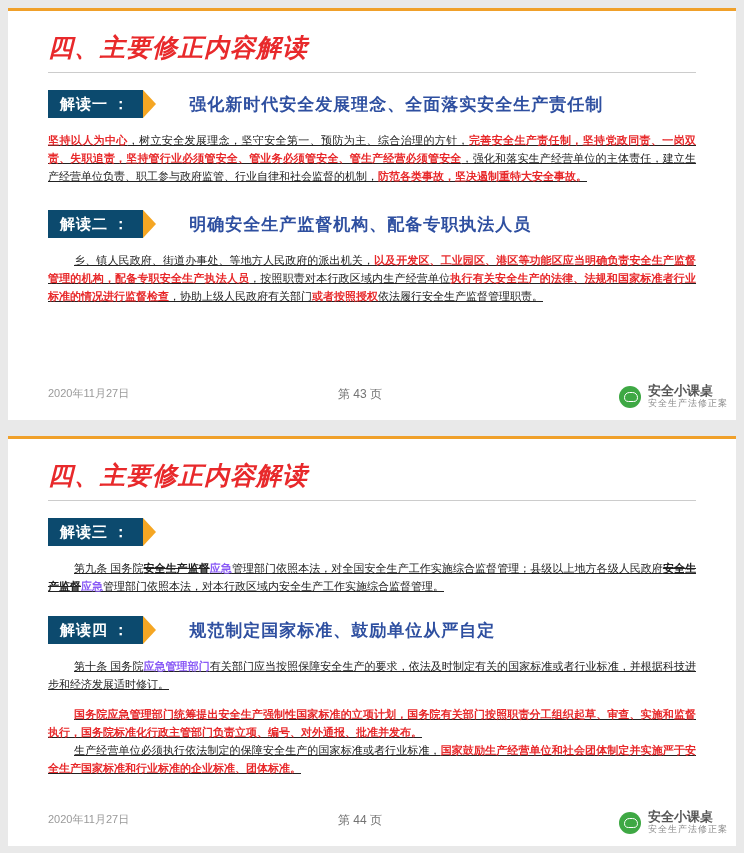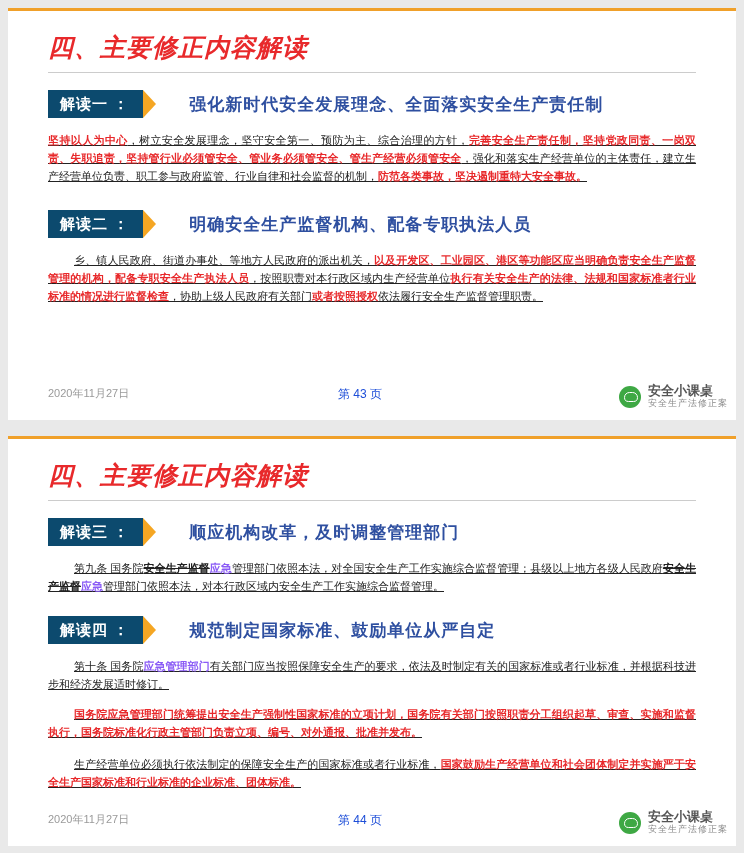--- a/index.html
+++ b/index.html
@@ -96,21 +96,21 @@
   .footer {
     position: absolute;
     bottom: 14px;
     left: 0;
     width: 100%;
     height: 24px;
     font-size: 11px;
     color: #9a9a9a;
   }
   .footer .date { position: absolute; left: 40px; top: 4px; }
-  .footer .pageno { position: absolute; left: 330px; top: 4px; color: #1d4ed8; font-size: 12px; }
+  .footer .pageno { position: absolute; left: 330px; top: 4px; color: #737373; font-size: 12px; }
 
   .watermark {
     position: absolute;
     right: 8px;
     bottom: 10px;
     display: flex;
     align-items: center;
   }
   .wm-logo {
     width: 22px; height: 22px;
@@ -164,31 +164,30 @@
       </span>
     </div>
   </div>
 
   <div class="slide slide-2">
     <div class="slide-title">四、主要修正内容解读</div>
     <div class="title-rule"></div>
 
     <div class="banner">
       <span class="banner-tag">解读三 ：</span>
-      <span class="banner-text">顺应机构改革，及时调整管理部门</span>
     </div>
     <div class="body-text" id="s1p0"><span class="ind"></span><span>第九条 国务院</span><span style="text-decoration: line-through; font-weight: bold;">安全生产监督</span><span class="orange">应急</span><span>管理部门依照本法，对全国安全生产工作实施综合监督管理；县级以上地方各级人民政府</span><span style="text-decoration: line-through; font-weight: bold;">安全生产监督</span><span class="orange">应急</span><span>管理部门依照本法，对本行政区域内安全生产工作实施综合监督管理。</span></div>
 
     <div class="banner" style="margin-top:20px">
       <span class="banner-tag">解读四 ：</span>
       <span class="banner-text">规范制定国家标准、鼓励单位从严自定</span>
     </div>
     <div class="body-text" id="s1p1"><span class="ind"></span><span>第十条 国务院</span><span class="orange">应急管理部门</span><span>有关部门应当按照保障安全生产的要求，依法及时制定有关的国家标准或者行业标准，并根据科技进步和经济发展适时修订。</span></div>
     <div class="body-text" style="margin-top:12px" id="s1p2"><span class="ind"></span><span class="red">国务院应急管理部门统筹提出安全生产强制性国家标准的立项计划，国务院有关部门按照职责分工组织起草、审查、实施和监督执行，国务院标准化行政主管部门负责立项、编号、对外通报、批准并发布。</span></div>
-    <div class="body-text" style="margin-top:14px" id="s1p3"><span class="ind"></span><span>生产经营单位必须执行依法制定的保障安全生产的国家标准或者行业标准，</span><span class="red">国家鼓励生产经营单位和社会团体制定并实施严于安全生产国家标准和行业标准的企业标准、团体标准。</span></div>
+    <div class="body-text" style="margin-top:0" id="s1p3"><span class="ind"></span><span>生产经营单位必须执行依法制定的保障安全生产的国家标准或者行业标准，</span><span class="red">国家鼓励生产经营单位和社会团体制定并实施严于安全生产国家标准和行业标准的企业标准、团体标准。</span></div>
 
     <div class="footer">
       <span class="date">2020年11月27日</span>
       <span class="pageno">第 44 页</span>
     </div>
     <div class="watermark">
       <span class="wm-logo"></span>
       <span class="wm-texts">
         <div class="wm-main">安全小课桌</div>
         <div class="wm-sub">安全生产法修正案</div>

